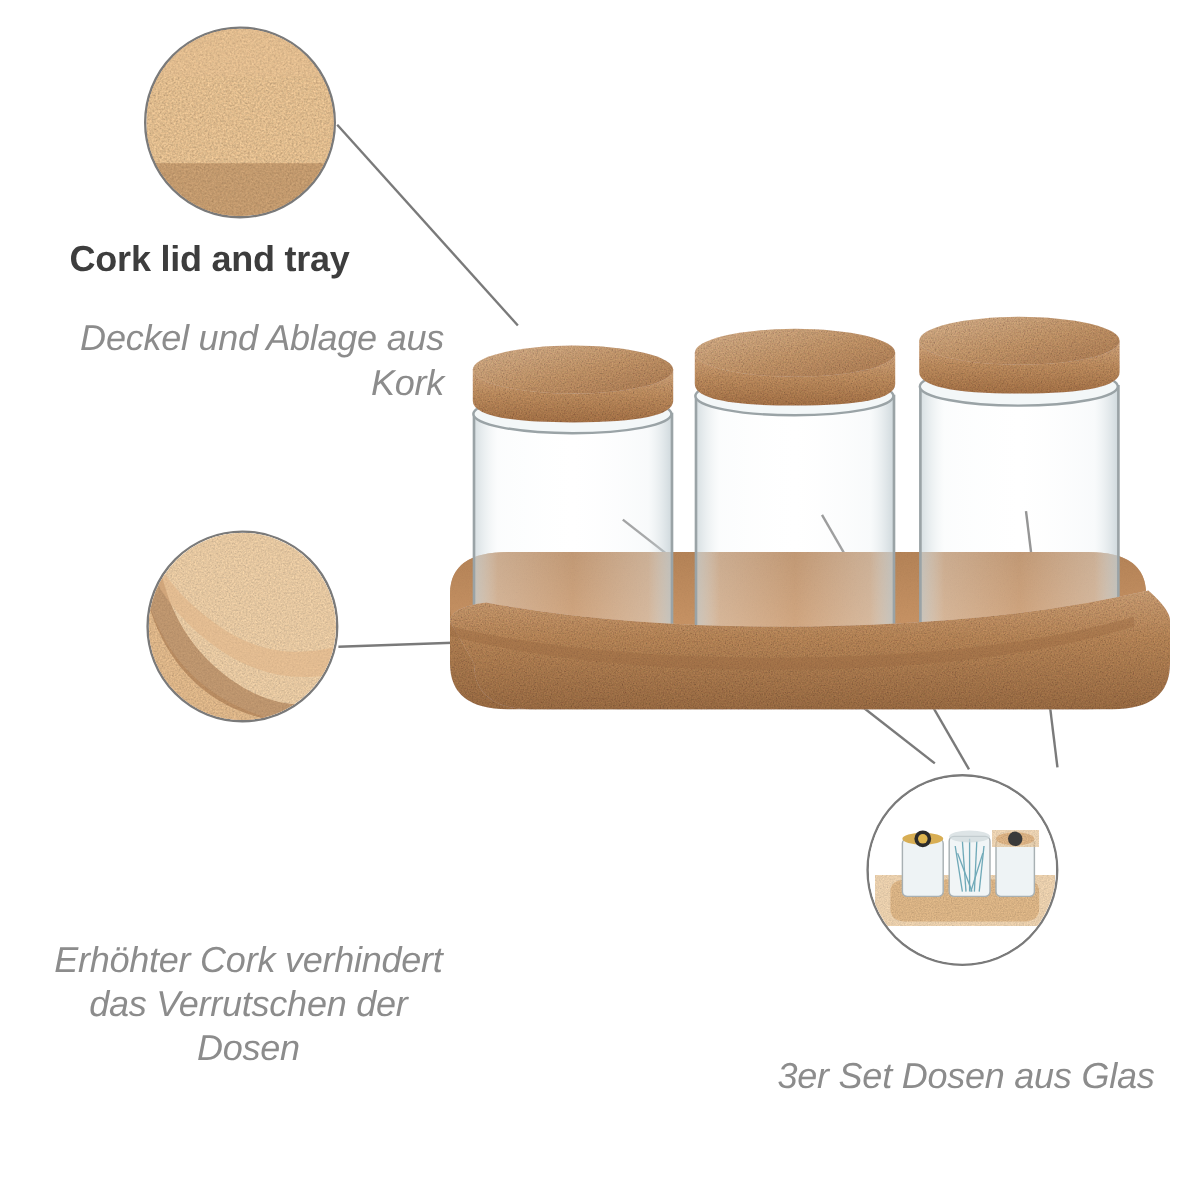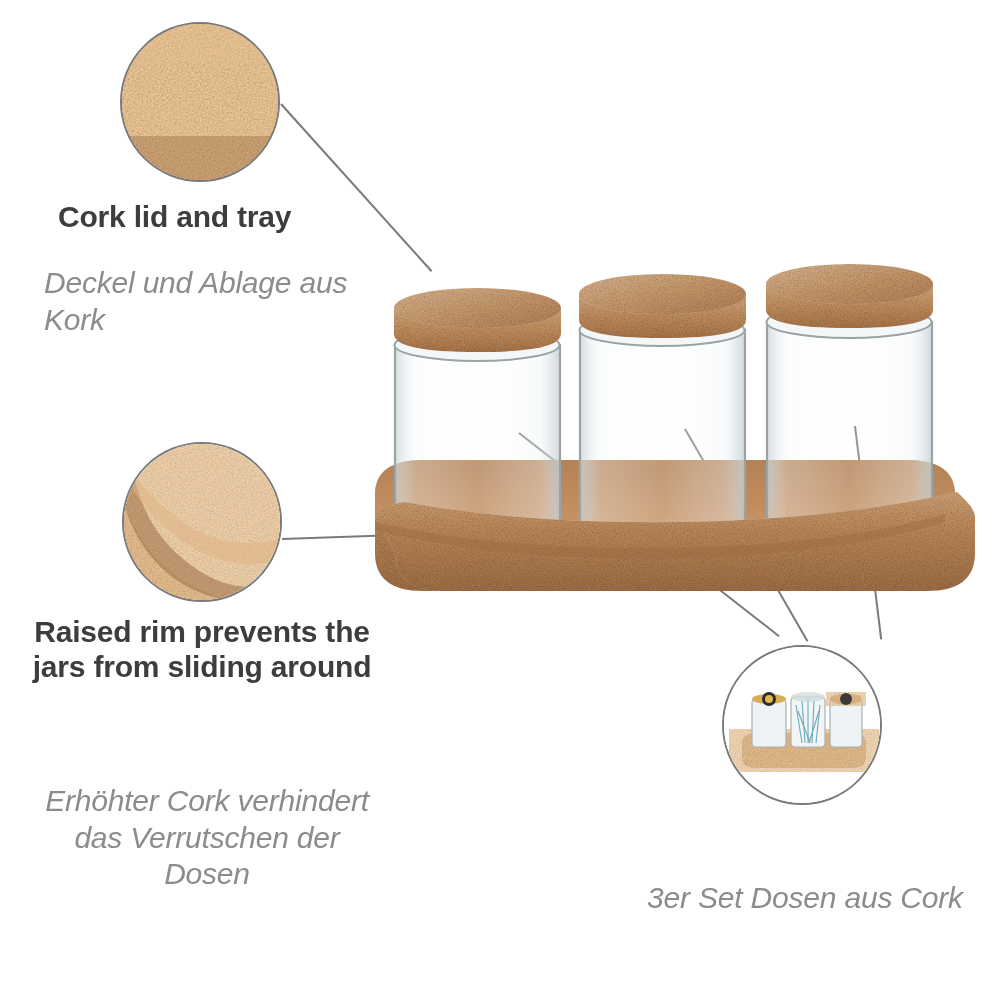--- a/index.html
+++ b/index.html
@@ -27,21 +27,21 @@
   }
   .callout-sub {
     position: absolute;
     font-style: italic;
     color: #8c8c8c;
     line-height: 1.22;
     letter-spacing: -0.2px;
   }
 
   #txt-cork-title { left: 58px;  top: 200px; width: 330px; font-size: 30px; }
-  #txt-cork-sub   { left: 44px;  top: 265px; width: 350px; font-size: 30px; text-align: left;}
+  #txt-cork-sub   { left: 20px;  top: 265px; width: 350px; font-size: 30px; text-align: right;}
   #txt-rim-title  { left: 22px;  top: 615px; width: 360px; font-size: 30px; text-align: center; }
   #txt-rim-sub    { left: 42px;  top: 783px; width: 330px; font-size: 30px; text-align: center; }
   #txt-set-title  { left: 640px; top: 820px; width: 330px; font-size: 30px; text-align: center; }
   #txt-set-sub    { left: 640px; top: 880px; width: 330px; font-size: 30px; text-align: center; }
 
   
   .bubble {
     position: absolute;
     border-radius: 50%;
     border: 2px solid #7a7a7a;
@@ -215,18 +215,17 @@
       <rect x="106" y="52" width="32" height="48" rx="4" fill="#eef3f5" stroke="#a8b0b3" stroke-width="1.2"></rect>
       <ellipse cx="122" cy="52" rx="16" ry="5.5" fill="#c79063"></ellipse>
       <ellipse cx="122" cy="52" rx="16" ry="5.5" filter="url(#ckn3)" opacity="0.7"></ellipse>
       <circle cx="122" cy="52" r="6" fill="#3a3a3a"></circle>
     </svg>
   </div>
 
   <div class="callout-title" id="txt-cork-title">Cork lid and tray</div>
   <div class="callout-sub" id="txt-cork-sub">Deckel und Ablage aus Kork</div>
 
-  <div class="callout-title" id="txt-rim-title">Raised rim prevents the jars from sliding around</div>
   <div class="callout-sub" id="txt-rim-sub">Erhöhter Cork verhindert das Verrutschen der Dosen</div>
 
-  <div class="callout-sub" id="txt-set-sub">3er Set Dosen aus Cork</div>
+  <div class="callout-sub" id="txt-set-sub">3er Set Dosen aus Glas</div>
 
 </div>
 
 </body></html>

